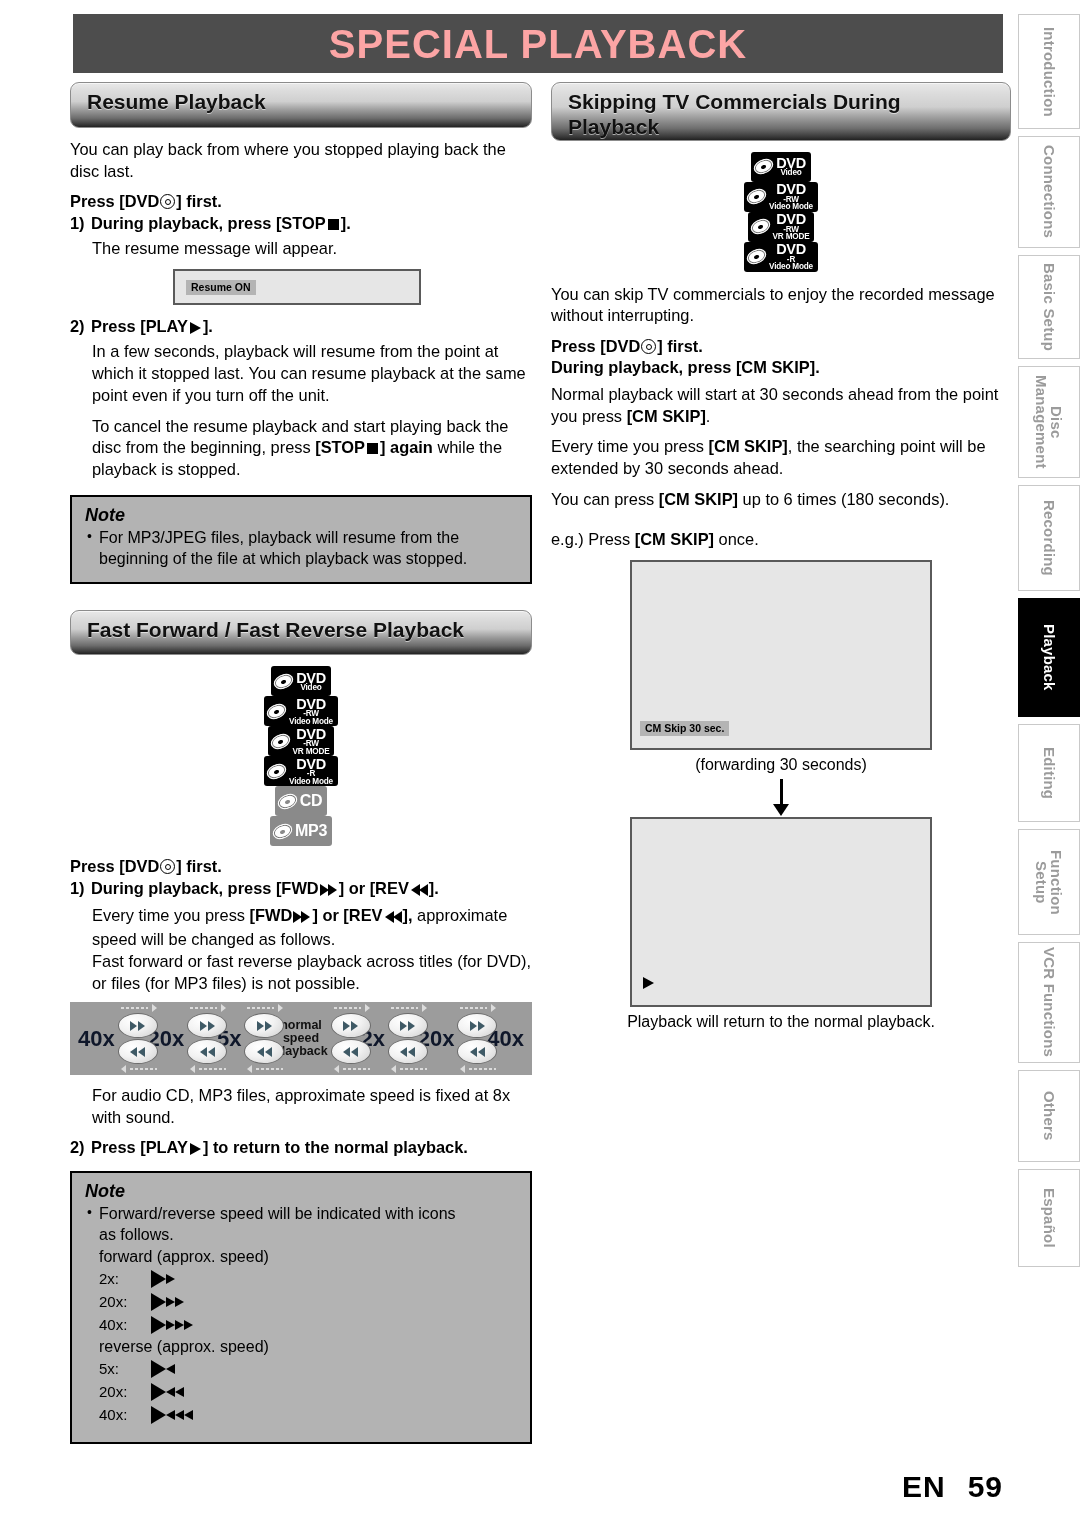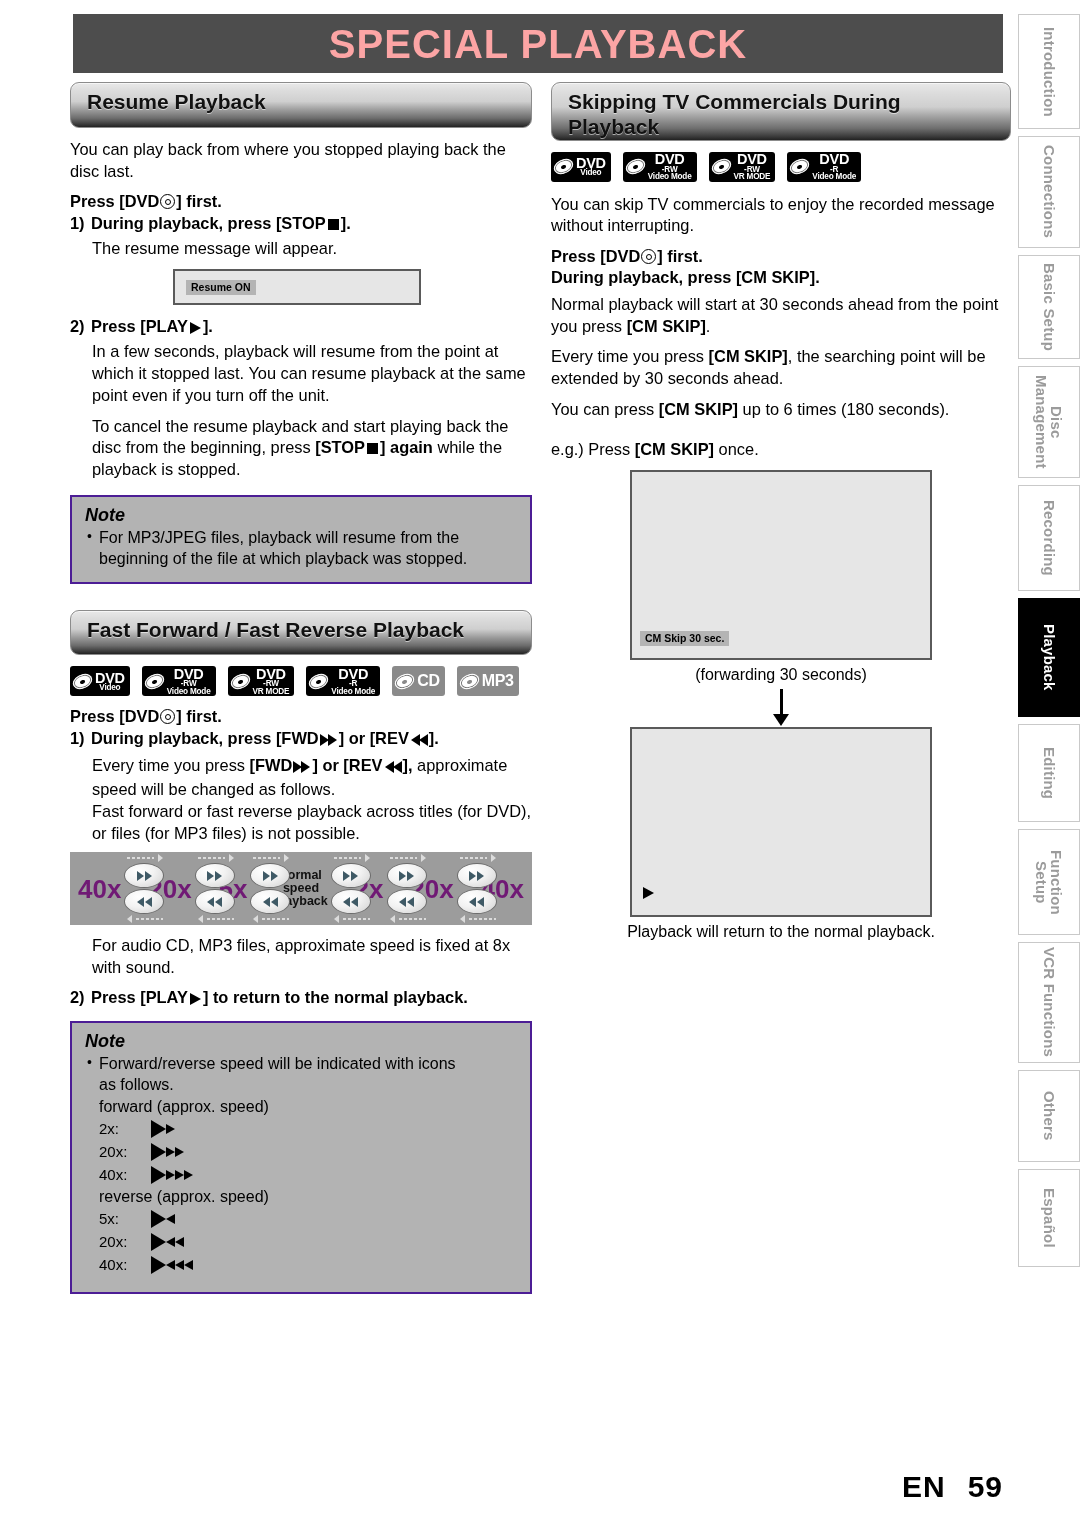--- a/index.html
+++ b/index.html
@@ -92,21 +92,21 @@
     position:relative;
   }
   .osd-chip {
     position:absolute; background:#b4b4b4; color:#000;
     font-size:10.5px; font-weight:bold; padding:1px 5px 2px 5px;
     font-family:"Liberation Sans", sans-serif;
   }
 
   
   .note {
-    background:#b3b3b3; border:2px solid #4c1d95;
+    background:#b3b3b3; border:2px solid #000000;
     padding:8px 12px 12px 13px; margin-top:14px;
   }
   .note .note-title {
     font-size:18px; font-weight:bold; font-style:italic; margin-bottom:2px;
   }
   .note ul { margin:0; padding:0; list-style:none; }
   .note li { font-size:16px; line-height:1.3; position:relative; padding-left:14px; }
   .note li::before {
     content:"\2022"; position:absolute; left:2px; top:-1px; font-size:14px;
   }
@@ -116,21 +116,21 @@
   .spd-row .lab { width:52px; flex:none; }
   .spd-row .icons { display:flex; align-items:center; }
   .tri-big-r { width:0;height:0; border-left:15px solid #000;
                border-top:9px solid transparent; border-bottom:9px solid transparent; }
   .tri-sm-r  { width:0;height:0; border-left:9px solid #000;
                border-top:5.5px solid transparent; border-bottom:5.5px solid transparent; }
   .tri-sm-l  { width:0;height:0; border-right:9px solid #000;
                border-top:5.5px solid transparent; border-bottom:5.5px solid transparent; }
 
   
-  .badges { display:flex; gap:12px; align-items:center; margin:4px 0 10px 0; }
+  .badges { display:flex; gap:0; align-items:center; margin:4px 0 10px 0;flex-direction:column; }
   .badge {
     display:flex; align-items:center; height:30px; border-radius:3px;
     padding:0 5px 0 3px; gap:3px;
   }
   .badge.dark { background:#000; }
   .badge.gray { background:#8a8a8a; }
   .disc {
     width:19px; height:15px; flex:none; position:relative;
     border-radius:50%;
     background:#fff;
@@ -153,21 +153,21 @@
   .badge .l3 { font-size:8.2px; font-weight:bold; color:#fff; letter-spacing:-0.2px;
                margin-top:-1px; }
   .badge.solo .l1 { font-size:16px; }
 
   
   .speed-strip {
     background:#9c9c9c; padding:6px 8px; margin:8px 0 10px 0;
     display:flex; align-items:center; justify-content:space-between;
     height:73px;
   }
-  .spd-label { font-size:26px; font-weight:bold; color:#701a75; line-height:1; }
+  .spd-label { font-size:22px; font-weight:bold; color:#0f172a; line-height:1; }
   .spd-mini  { font-size:12.5px; font-weight:bold; color:#111; text-align:center;
                line-height:1.05; }
   .btn-pair { position:relative; width:46px; height:61px; }
   .oval {
     position:absolute; left:3px; width:40px; height:25px; border-radius:50%;
     background:radial-gradient(ellipse at 35% 30%, #ffffff 0%, #f2f2f2 45%, #cfcfcf 100%);
     border:1.5px solid #6c6c6c;
     display:flex; align-items:center; justify-content:center; gap:1px;
   }
   .oval.top { top:5px; } .oval.bot { top:31px; }

